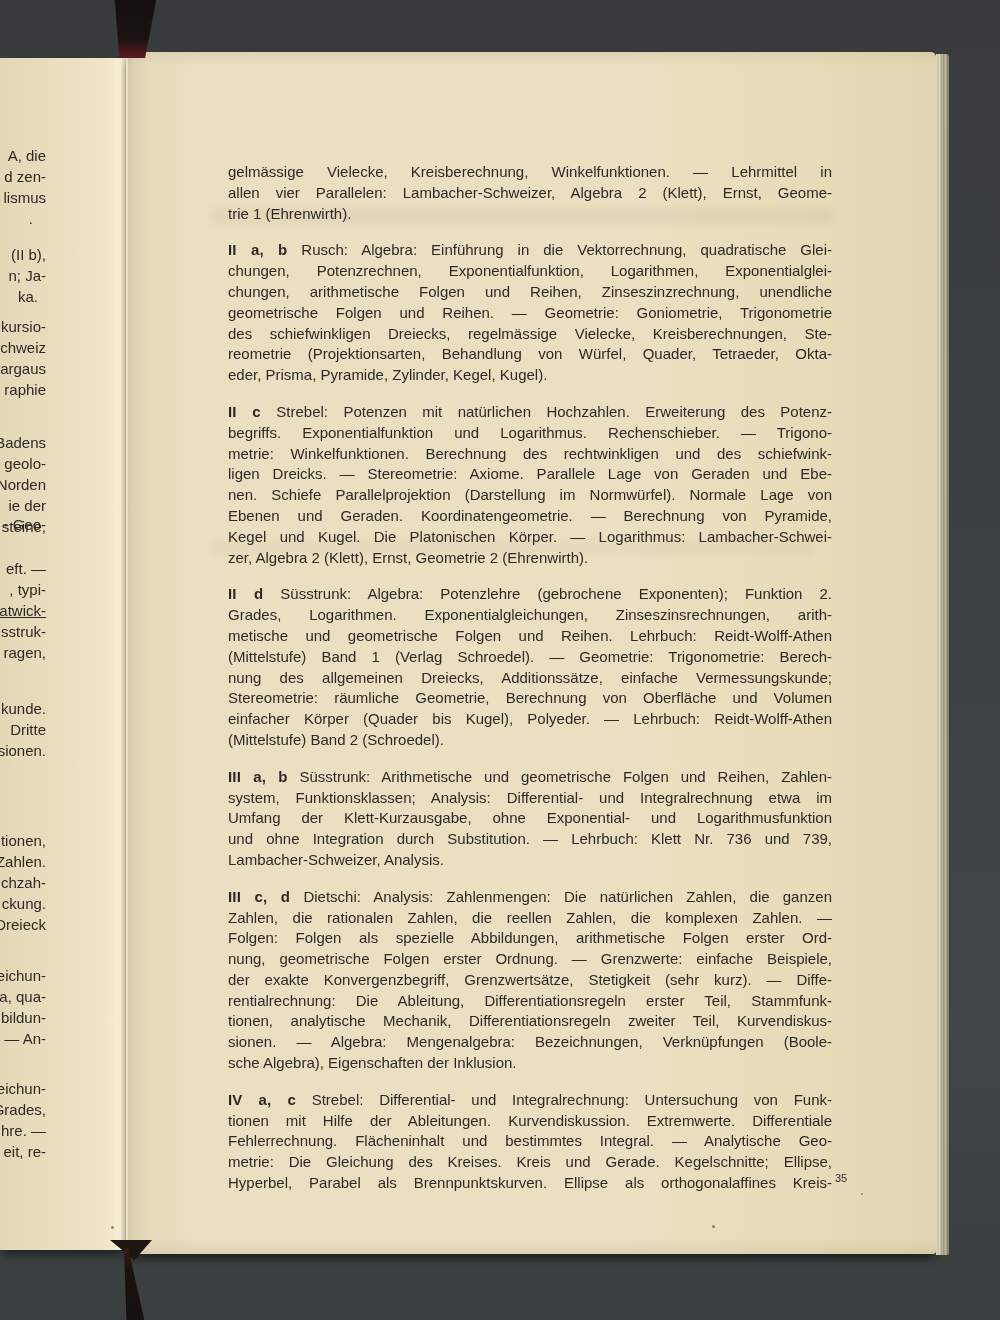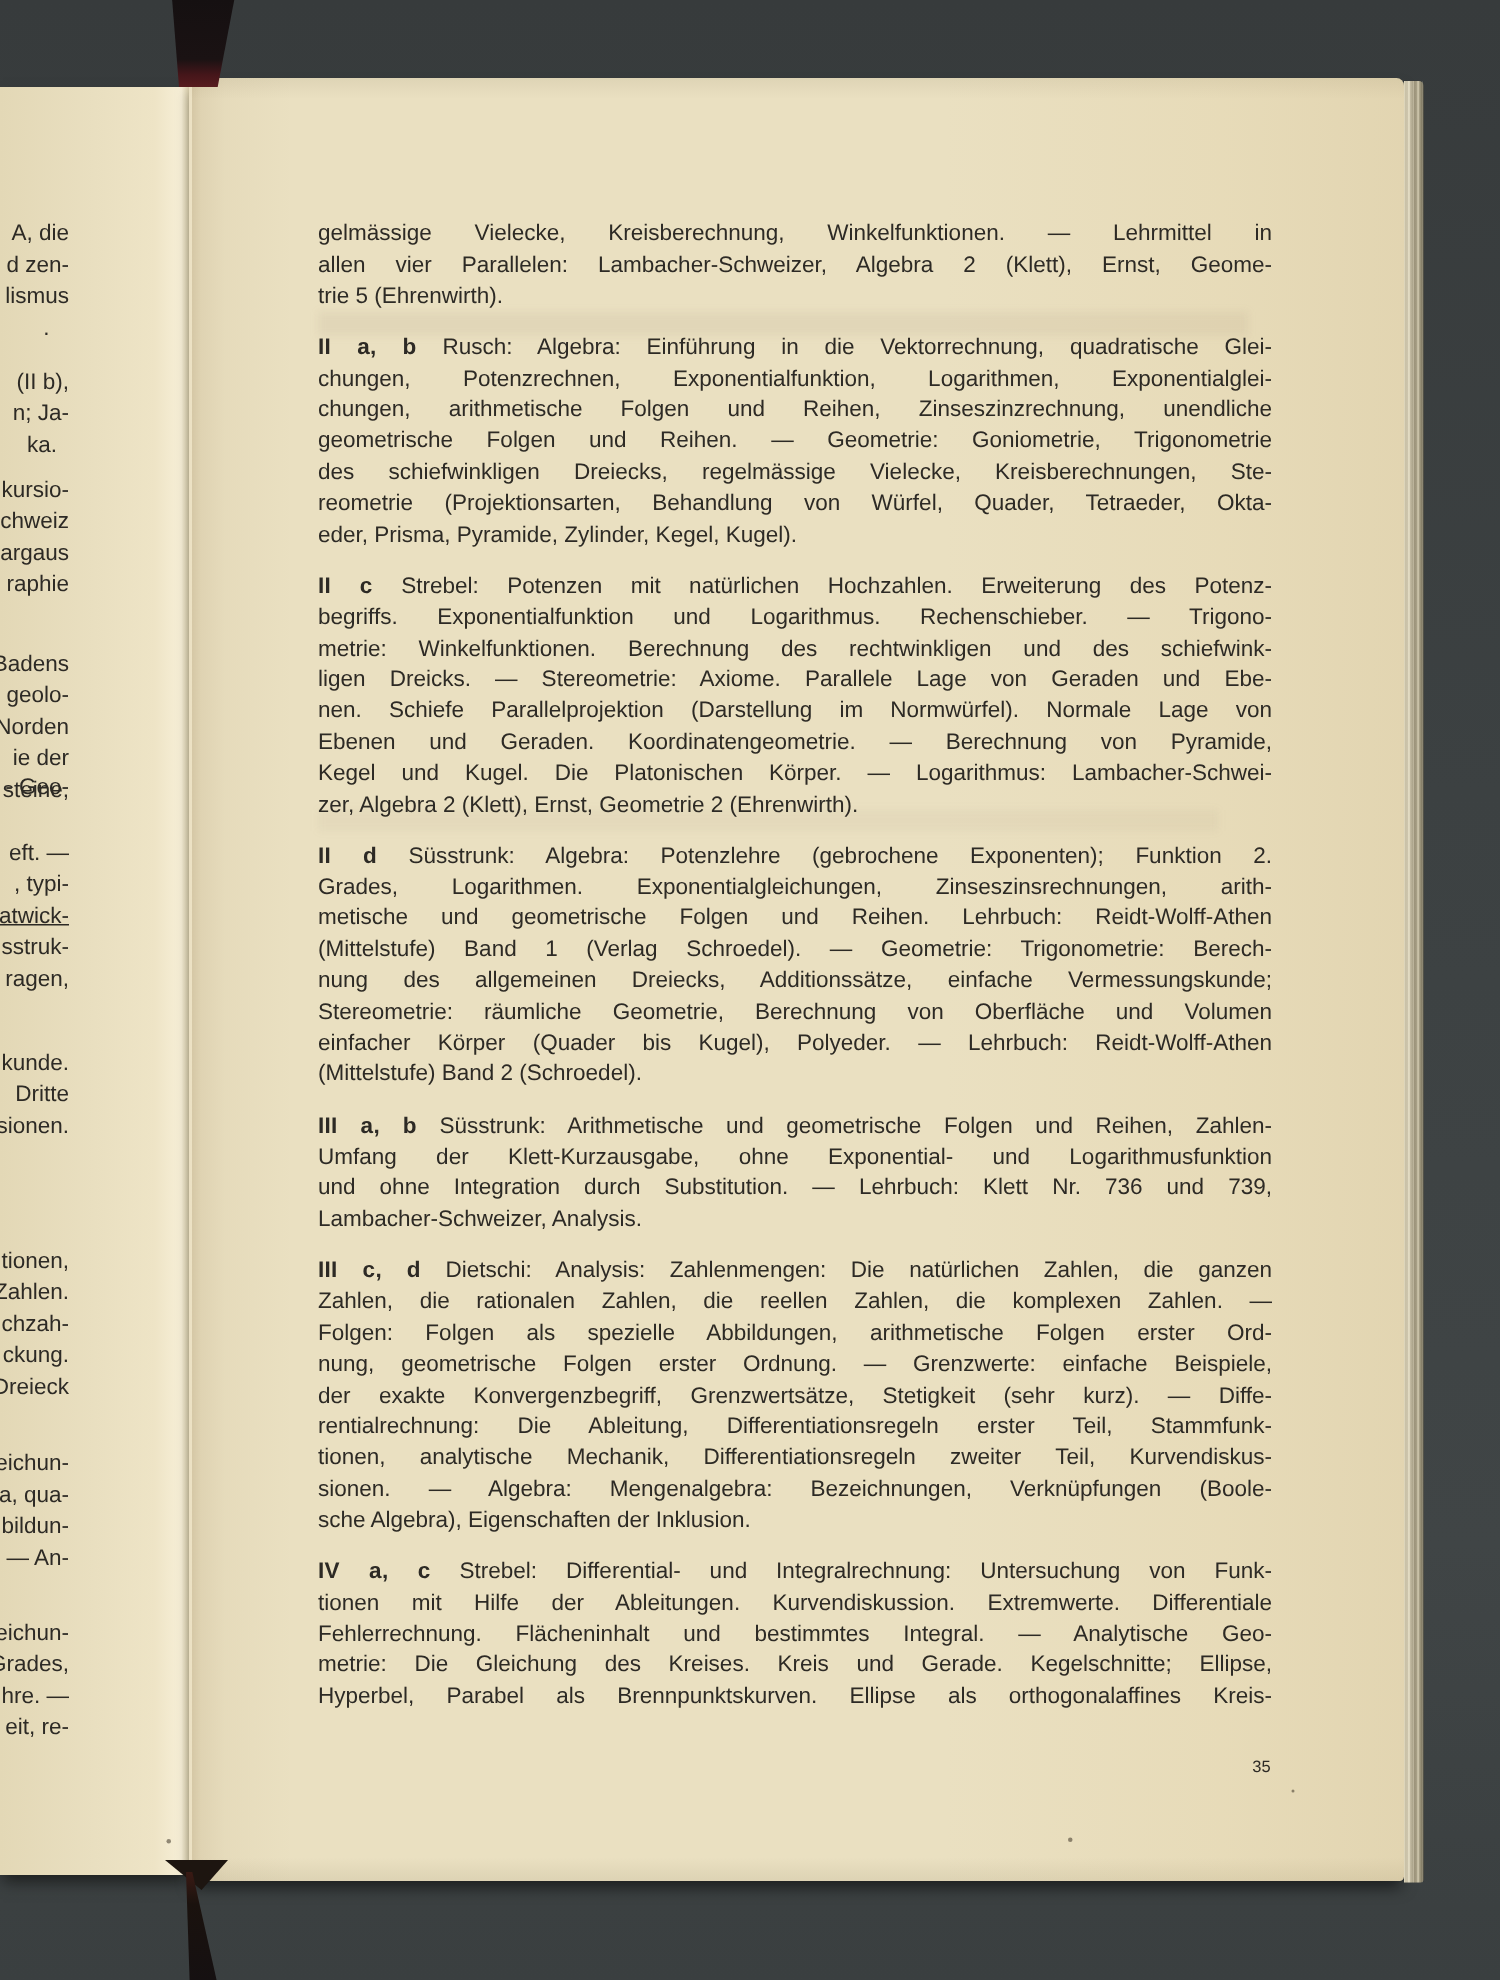--- a/index.html
+++ b/index.html
@@ -38,21 +38,21 @@
     box-shadow:0 6px 10px -2px rgba(5,5,4,0.6);
   }
   .page-right::before{ 
     content:"";position:absolute;left:0;top:0;width:2px;height:100%;
     background:rgba(255,248,222,0.55);
   }
   .text-block{
     position:absolute;left:86px;top:94px;width:636px;
     font-size:15px;line-height:20.8px;color:var(--text,#2d2a25);
   }
-  .para{margin:0;}
+  .para{margin:16px;}
   .para + .para{margin-top:13.5px;}
   .line{
     text-align:justify;text-align-last:justify;-moz-text-align-last:justify;
     white-space:normal;
   }
   .line.short{text-align-last:left;-moz-text-align-last:left;}
   .line b{font-weight:700;letter-spacing:0.2px;}
   .page-number{
     position:absolute;left:700px;top:1120px;width:30px;text-align:center;
     font-size:11px;color:var(--text,#2d2a25);
@@ -136,21 +136,21 @@
       </div>
   </div>
 
   <div class="page-right">
     <div class="ghost g1"></div>
     <div class="ghost g2"></div>
     <div class="text-block">
         <div class="para">
           <div class="line">gelmässige Vielecke, Kreisberechnung, Winkelfunktionen. — Lehrmittel in</div>
           <div class="line">allen vier Parallelen: Lambacher-Schweizer, Algebra 2 (Klett), Ernst, Geome-</div>
-          <div class="line short">trie 5 (Ehrenwirth).</div>
+          <div class="line short">trie 1 (Ehrenwirth).</div>
         </div>
         <div class="para">
           <div class="line"><b>II a, b</b> Rusch: Algebra: Einführung in die Vektorrechnung, quadratische Glei-</div>
           <div class="line">chungen, Potenzrechnen, Exponentialfunktion, Logarithmen, Exponentialglei-</div>
           <div class="line">chungen, arithmetische Folgen und Reihen, Zinseszinzrechnung, unendliche</div>
           <div class="line">geometrische Folgen und Reihen. — Geometrie: Goniometrie, Trigonometrie</div>
           <div class="line">des schiefwinkligen Dreiecks, regelmässige Vielecke, Kreisberechnungen, Ste-</div>
           <div class="line">reometrie (Projektionsarten, Behandlung von Würfel, Quader, Tetraeder, Okta-</div>
           <div class="line short">eder, Prisma, Pyramide, Zylinder, Kegel, Kugel).</div>
         </div>
@@ -169,20 +169,21 @@
           <div class="line">Grades, Logarithmen. Exponentialgleichungen, Zinseszinsrechnungen, arith-</div>
           <div class="line">metische und geometrische Folgen und Reihen. Lehrbuch: Reidt-Wolff-Athen</div>
           <div class="line">(Mittelstufe) Band 1 (Verlag Schroedel). — Geometrie: Trigonometrie: Berech-</div>
           <div class="line">nung des allgemeinen Dreiecks, Additionssätze, einfache Vermessungskunde;</div>
           <div class="line">Stereometrie: räumliche Geometrie, Berechnung von Oberfläche und Volumen</div>
           <div class="line">einfacher Körper (Quader bis Kugel), Polyeder. — Lehrbuch: Reidt-Wolff-Athen</div>
           <div class="line short">(Mittelstufe) Band 2 (Schroedel).</div>
         </div>
         <div class="para">
           <div class="line"><b>III a, b</b> Süsstrunk: Arithmetische und geometrische Folgen und Reihen, Zahlen-</div>
+          <div class="line">system, Funktionsklassen; Analysis: Differential- und Integralrechnung etwa im</div>
           <div class="line">Umfang der Klett-Kurzausgabe, ohne Exponential- und Logarithmusfunktion</div>
           <div class="line">und ohne Integration durch Substitution. — Lehrbuch: Klett Nr. 736 und 739,</div>
           <div class="line short">Lambacher-Schweizer, Analysis.</div>
         </div>
         <div class="para">
           <div class="line"><b>III c, d</b> Dietschi: Analysis: Zahlenmengen: Die natürlichen Zahlen, die ganzen</div>
           <div class="line">Zahlen, die rationalen Zahlen, die reellen Zahlen, die komplexen Zahlen. —</div>
           <div class="line">Folgen: Folgen als spezielle Abbildungen, arithmetische Folgen erster Ord-</div>
           <div class="line">nung, geometrische Folgen erster Ordnung. — Grenzwerte: einfache Beispiele,</div>
           <div class="line">der exakte Konvergenzbegriff, Grenzwertsätze, Stetigkeit (sehr kurz). — Diffe-</div>

